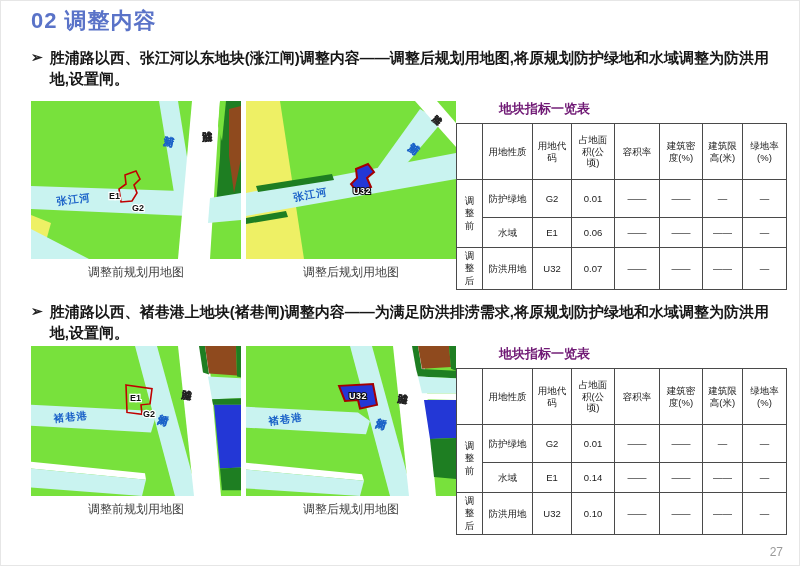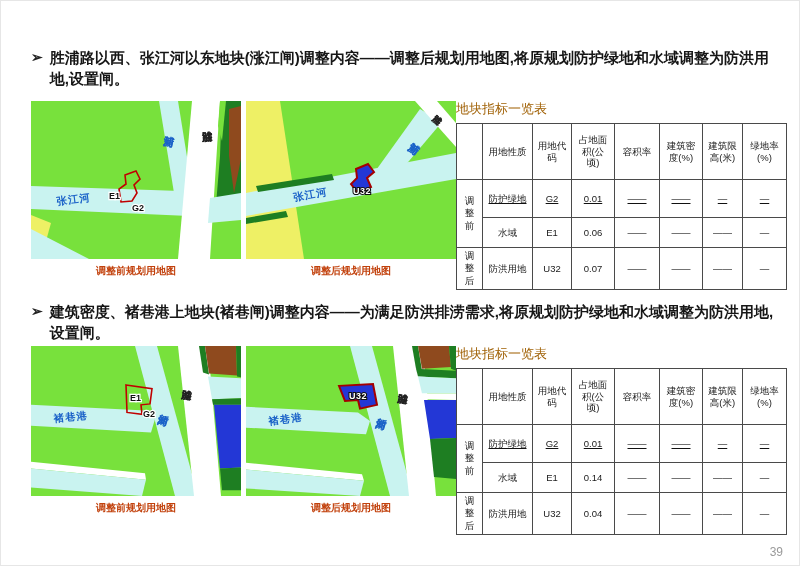--- a/index.html
+++ b/index.html
@@ -17,50 +17,51 @@
     font-size:15px; font-weight:700; color:#161616; line-height:1.4; }
   .bullet .marker { flex:0 0 auto; font-size:14px; padding-top:1px; color:#222; }
   .b1 { top:46px; } .b2 { top:300px; }
   .map { position:absolute; width:210px; }
   .map svg { display:block; width:100%; height:100%; }
   .m1a { left:30px; top:100px; height:158px; }
   .m1b { left:245px; top:100px; height:158px; }
   .m2a { left:30px; top:345px; height:150px; }
   .m2b { left:245px; top:345px; height:150px; }
   .caption { position:absolute; width:210px; text-align:center;
-    font-size:10px; font-weight:bold; color:#c2410c; }
+    font-size:12px; font-weight:normal; color:#404040; }
   .c1a { left:30px; top:263px; } .c1b { left:245px; top:263px; }
   .c2a { left:30px; top:500px; } .c2b { left:245px; top:500px; }
   .tablewrap { position:absolute; left:455px; width:334px; }
   .t1 { top:99px; } .t2 { top:344px; }
-  .ttitle { font-size:13px; font-weight:normal; color:#a16207; margin-bottom:5px; }
+  .ttitle { font-size:13px; font-weight:bold; color:#701a75; margin-bottom:5px;margin-left:43px; }
   table.itable { border-collapse:collapse; table-layout:fixed; width:330px; }
   table.itable td, table.itable th {
     border:1px solid #4a4a4a; text-align:center; vertical-align:middle;
     font-size:9.5px; font-weight:400; color:#1a1a1a; padding:2px 4px; line-height:1.25;
     overflow:hidden;
   }
   tr.hrow { height:56px; }
-  tr.r1 { height:38px;text-decoration:underline; } tr.r2 { height:30px; } tr.r3 { height:36px; }
+  tr.r1 { height:38px; } tr.r2 { height:30px; } tr.r3 { height:36px; }
   td.nbb { border-bottom:none; }
   td.nbt { border-top:none; }
   .vert { display:inline-block; width:1.1em; word-break:break-all; line-height:1.3; }
   svg text { font-family:"Liberation Sans", sans-serif; }
   .rlabel { fill:#1b62c8; font-size:10.5px; font-weight:600; letter-spacing:1px; }
   .roadlabel { fill:#222; font-size:10.5px; font-weight:600; }
   .vtext { writing-mode:vertical-rl; text-orientation:upright; }
   .plabel { fill:#111; font-size:9px; font-weight:bold; stroke:#ffffff; stroke-width:2.4px; paint-order:stroke; }
   .ulabel { fill:#ffffff; font-size:9px; font-weight:bold; stroke:#111111; stroke-width:2.2px; paint-order:stroke; letter-spacing:0.5px; }
   .page-num { position:absolute; right:16px; bottom:6px; font-size:12px; color:#9a9a9a; }
 </style>
 </head>
 <body>
 
 <div class="slide">
 
+  <div class="page-title">02 调整内容</div>
 
   <div class="bullet b1">
     <span class="marker">➢</span>
     <span>胜浦路以西、张江河以东地块(涨江闸)调整内容——调整后规划用地图,将原规划防护绿地和水域调整为防洪用地,设置闸。</span>
   </div>
 
   <div class="map m1a">
     <svg viewBox="0 0 210 158" preserveAspectRatio="none">
       <rect x="0" y="0" width="210" height="158" fill="#78e13c"></rect>
       <polygon points="0,114 20,122 10,158 0,158" fill="#eef065"></polygon>
@@ -153,21 +154,21 @@
         <td>——</td>
         <td>——</td>
         <td>—</td>
       </tr>
     </tbody>
       </table>
   </div>
 
   <div class="bullet b2">
     <span class="marker">➢</span>
-    <span>建筑密度、褚巷港上地块(褚巷闸)调整内容——为满足防洪排涝需求,将原规划防护绿地和水域调整为防洪用地,设置闸。</span>
+    <span>胜浦路以西、褚巷港上地块(褚巷闸)调整内容——为满足防洪排涝需求,将原规划防护绿地和水域调整为防洪用地,设置闸。</span>
   </div>
 
   <div class="map m2a">
     <svg viewBox="0 0 210 158" preserveAspectRatio="none">
       <rect x="0" y="0" width="210" height="158" fill="#78e13c"></rect>
       <polygon points="0,62 114,68 124,77 120,91 0,84" fill="#c9f3f0"></polygon>
       <polygon points="104,0 126,0 167,158 144,158" fill="#c9f3f0"></polygon>
       <polygon points="147,0 177,0 190,158 163,158" fill="#ffffff"></polygon>
       <polygon points="168,0 174,0 178,30 172,28" fill="#1e7e22"></polygon>
       <polygon points="174,0 205,0 206,31 178,29" fill="#8f4a1e"></polygon>
@@ -254,25 +255,25 @@
         <td>0.14</td>
         <td>——</td>
         <td>——</td>
         <td>——</td>
         <td>—</td>
       </tr>
       <tr class="r3">
         <td><span class="vert">调整后</span></td>
         <td>防洪用地</td>
         <td>U32</td>
-        <td>0.04</td>
+        <td>0.10</td>
         <td>——</td>
         <td>——</td>
         <td>——</td>
         <td>—</td>
       </tr>
     </tbody>
       </table>
   </div>
 
-  <div class="page-num">39</div>
+  <div class="page-num">27</div>
 
 </div>
 
 </body></html>

